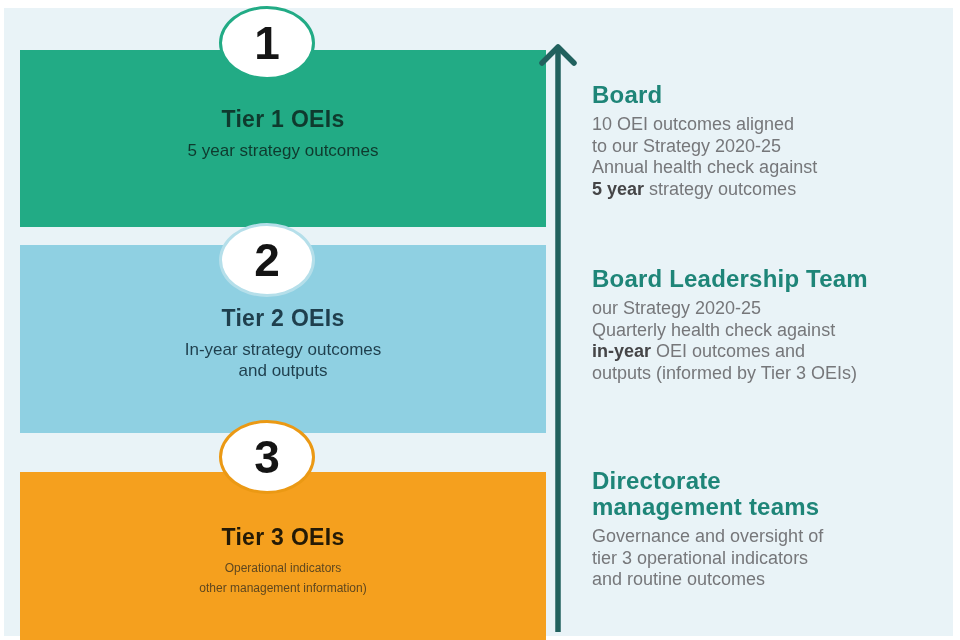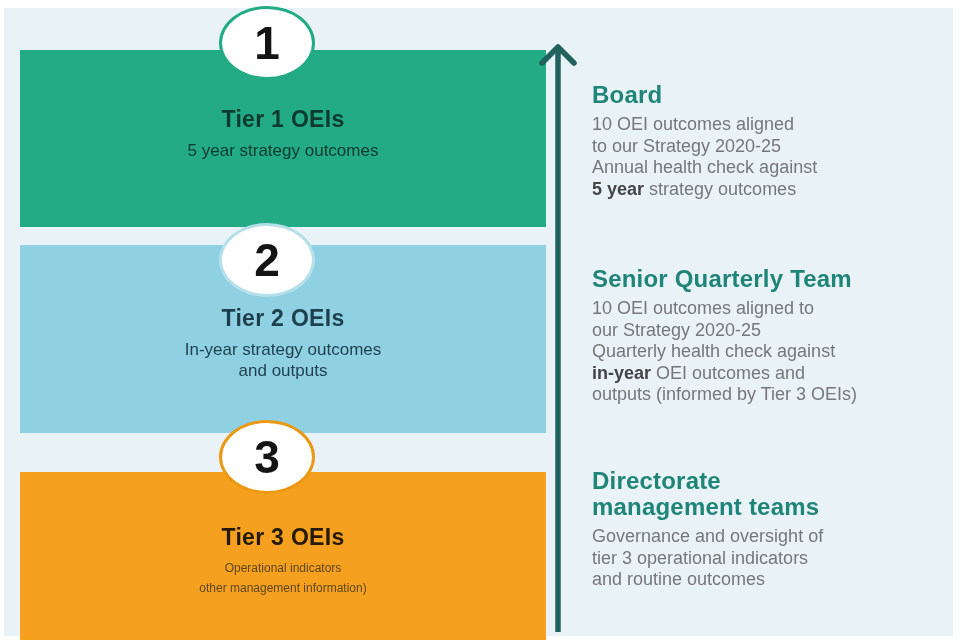--- a/index.html
+++ b/index.html
@@ -95,22 +95,21 @@
 
   <div class="anno anno-board">
     <div class="anno-heading">Board</div>
     <div class="anno-line"><span>10 OEI outcomes aligned</span></div>
     <div class="anno-line"><span>to our Strategy 2020-25</span></div>
     <div class="anno-line"><span>Annual health check against</span></div>
     <div class="anno-line"><b>5 year</b><span> strategy outcomes</span></div>
   </div>
 
   <div class="anno anno-slt">
-    <div class="anno-heading">Senior Quarterly Team</div>
-    <div class="anno-line"><span>10 OEI outcomes aligned to</span></div>
+    <div class="anno-heading">Board Leadership Team</div>
     <div class="anno-line"><span>our Strategy 2020-25</span></div>
     <div class="anno-line"><span>Quarterly health check against</span></div>
     <div class="anno-line"><b>in-year</b><span> OEI outcomes and</span></div>
     <div class="anno-line"><span>outputs (informed by Tier 3 OEIs)</span></div>
   </div>
 
   <div class="anno anno-dmt">
     <div class="anno-heading" style="margin-bottom:6px;">
       <div>Directorate</div>
       <div>management teams</div>

